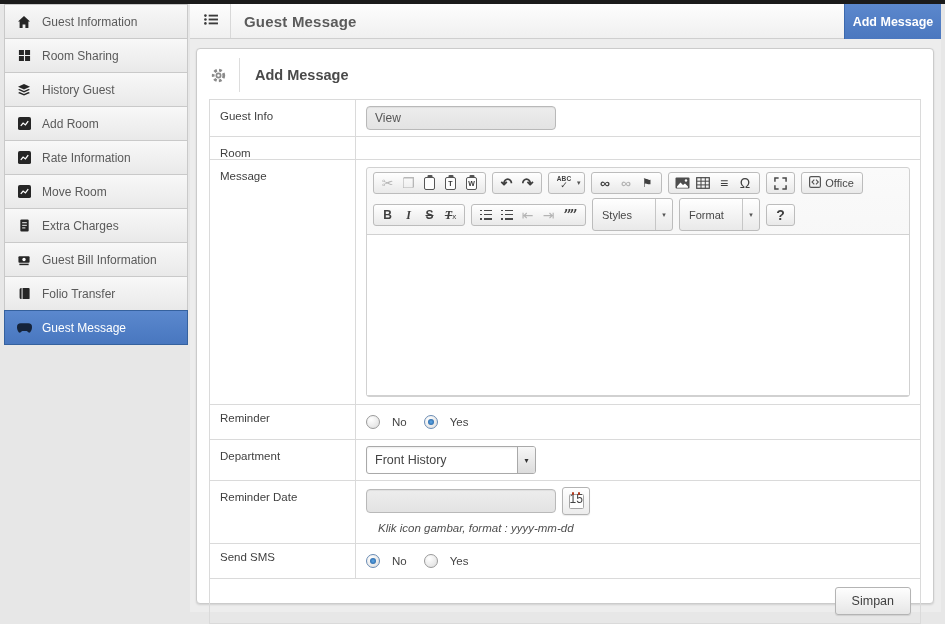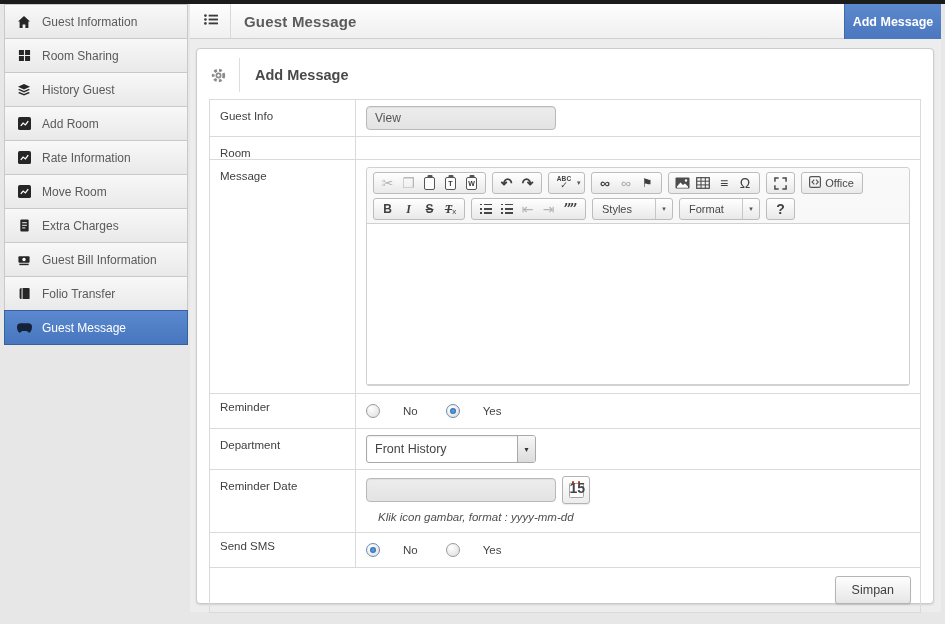--- a/index.html
+++ b/index.html
@@ -47,21 +47,21 @@
   .flabel{width:146px;padding:10px 10px 0;font-size:11.5px;color:#3f3f3f;border-right:1px solid #dadada;
           flex-shrink:0;box-sizing:border-box}
   .ffield{flex:1;padding:6px 10px;display:flex;align-items:center;min-height:22px}
   .ffield.col{flex-direction:column;align-items:flex-start}
 
   .dis-input{width:172px;height:22px;background:linear-gradient(#ededed,#e3e3e3);border:1px solid #b9b9b9;
              border-radius:4px;color:#555;font-size:12px;padding:0 8px;display:flex;align-items:center;
              box-shadow:inset 0 1px 1px rgba(0,0,0,.06)}
 
   
-  .radio-group{display:flex;align-items:center;font-size:11.5px;color:#444;gap:20px}
+  .radio-group{display:flex;align-items:center;font-size:11.5px;color:#444;gap:9px}
   .radio{width:12px;height:12px;border:1px solid #9a9a9a;border-radius:50%;
          background:radial-gradient(circle at 35% 30%,#fff,#dcdcdc);display:inline-block;position:relative;
          margin-right:3px;flex-shrink:0;cursor:pointer}
   .radio.on{border-color:#6a8cb4}
   .radio.on::after{content:"";position:absolute;left:3px;top:3px;width:6px;height:6px;border-radius:50%;
                    background:radial-gradient(#57a0e0 10%,#1d5796)}
   .radio-label{margin-right:8px}
 
   
   .sel{width:168px;height:26px;border:1px solid #a9a9a9;border-radius:3px;background:#fff;display:flex;
@@ -71,21 +71,21 @@
            display:flex;align-items:center;justify-content:center;font-size:8px;color:#333;border-radius:0 2px 2px 0}
 
   
   .date-wrap{display:flex;align-items:center;gap:6px}
   .cal-btn{width:26px;height:26px;border:1px solid #b3b3b3;border-radius:3px;background:linear-gradient(#fff,#ececec);
            display:flex;align-items:center;justify-content:center;cursor:pointer;box-shadow:0 1px 1px rgba(0,0,0,.08)}
   .cal{width:15px;height:15px;position:relative;background:#fff;border:1px solid #a5a5a5;border-radius:1.5px;box-sizing:border-box}
   .cal-top{height:4px;background:linear-gradient(#ef7a57,#d8411f);border-radius:1px 1px 0 0}
   .cal::before,.cal::after{content:"";position:absolute;top:-2.5px;width:2px;height:3px;background:#b53a1c;border-radius:1px}
   .cal::before{left:2.5px}.cal::after{right:2.5px}
-  .cal-num{display:block;text-align:left;font-size:14px;color:#444;line-height:9px;font-weight:bold}
+  .cal-num{display:block;text-align:left;font-size:12px;color:#444;line-height:9px;font-weight:normal}
   .hint{font-style:italic;font-size:11.5px;color:#4f4f4f;margin:7px 12px 3px}
 
   .frow.footer{justify-content:flex-end;padding:8px 9px}
   .btn-simpan{padding:6px 16px;background:linear-gradient(#fefefe,#e6e6e6);border:1px solid #b4b4b4;border-radius:3px;
               font-size:12.5px;color:#3f3f3f;box-shadow:0 1px 1px rgba(0,0,0,.1);cursor:pointer;
               font-family:"Liberation Sans",sans-serif}
 
   
   .cke{border:1px solid #d1d1d1;border-radius:3px;background:linear-gradient(#fafafa,#f1f1f1);width:100%;box-sizing:border-box}
   .cke-top{padding:2px 3px 1px}
@@ -110,21 +110,21 @@
       background:repeating-linear-gradient(to bottom,#474747 0 1.4px,transparent 1.4px 4.1px);
       background-size:8px 10px;background-position:right top;background-repeat:no-repeat}
   .icon-lines::before{content:"";position:absolute;left:0;top:0;width:2px;height:10px;
       background:repeating-linear-gradient(to bottom,#474747 0 1.4px,transparent 1.4px 4.1px)}
   .g-italic{font-style:italic;font-family:"Liberation Serif",serif;font-weight:bold}
   .g-strike{text-decoration:line-through;font-weight:bold}
   .rmf .t{font-style:italic;font-weight:bold;text-decoration:line-through;font-family:"Liberation Serif",serif}
   .rmf .x{font-size:8px;margin-top:5px}
   .g-quote{font-family:"DejaVu Serif",serif;font-weight:bold;font-size:14px;letter-spacing:-2px;padding-right:2px}
   .combo{display:inline-flex;align-items:center;border:1px solid #bcbcbc;border-radius:3px;
-         background:linear-gradient(#fff,#e9e9e9);margin:2px 3px;height:22px;cursor:pointer;box-sizing:border-box}
+         background:linear-gradient(#fff,#e9e9e9);margin:2px 3px;height:33px;cursor:pointer;box-sizing:border-box}
   .combo-label{padding:0 9px;font-size:11px;color:#474747;min-width:44px}
   .combo-arrow{width:16px;align-self:stretch;display:flex;align-items:center;justify-content:center;
                border-left:1px solid #c6c6c6;font-size:7px;color:#555}
   .src-label{font-size:11px;color:#474747;margin-left:4px}
   .cke-body{height:160px;background:#fff;border-top:1px solid #d1d1d1;border-bottom:1px solid #d1d1d1;cursor:text}
   .cke-path{height:19px;display:flex;align-items:center;gap:13px;padding:0 9px;
             background:linear-gradient(#f2f2f2,#e2e2e2);font-size:11px;font-weight:bold;color:#565656;
             border-radius:0 0 3px 3px;position:relative}
   .cke-resize{position:absolute;right:3px;bottom:1px;font-size:9px;color:#666;cursor:nwse-resize}
   .path-el{cursor:pointer}

